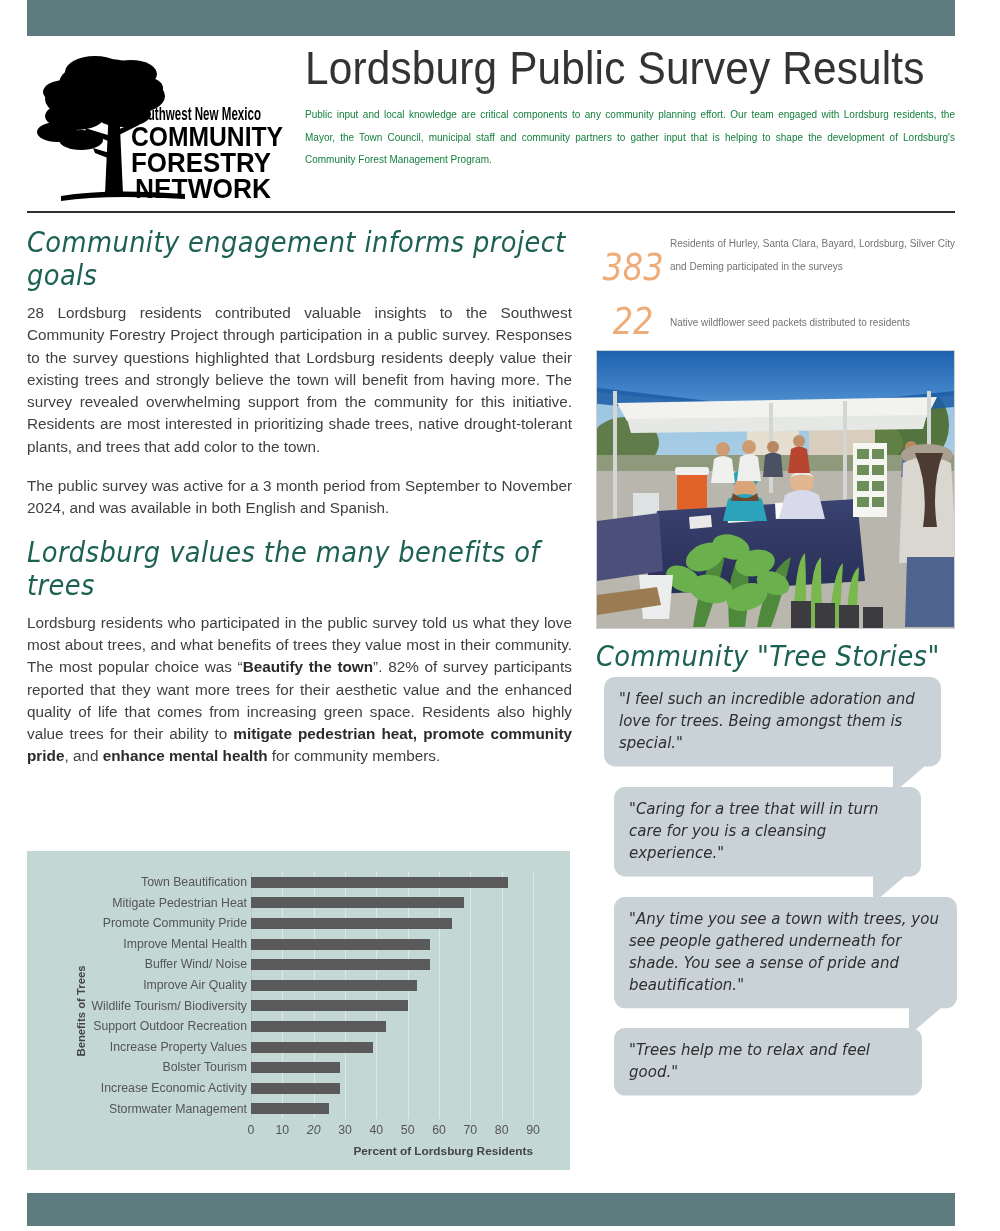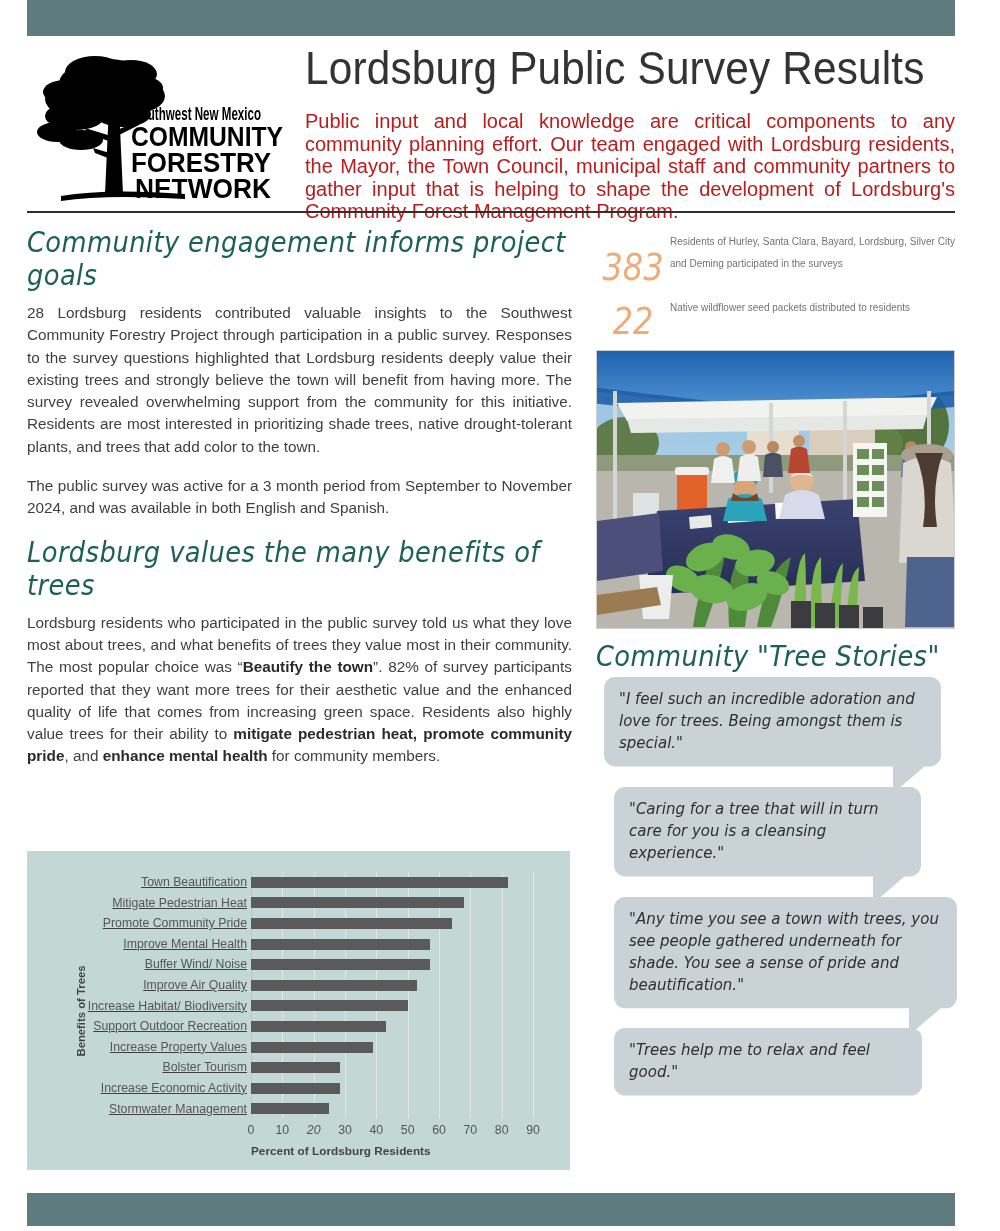--- a/index.html
+++ b/index.html
@@ -25,23 +25,22 @@
   .title{
     position:absolute;left:278px;top:-2px;width:650px;
     font-size:46px;line-height:60px;color:#333333;
     font-family:"Liberation Sans", sans-serif;
     font-weight:300;letter-spacing:.2px;
     white-space:nowrap;
     transform:scaleX(0.92);transform-origin:left center;
   }
   .header-para{
     position:absolute;left:278px;top:64px;width:650px;
-    font-size:20px;line-height:22.6px;color:#b91c1c;
+    font-size:10px;line-height:22.6px;color:#15803d;
     text-align:justify;
-    margin-top:6px;
   }
   .rule{position:absolute;left:27px;top:211px;width:928px;height:0;
         border-top:2.6px solid #2f2f2f;}
 
   
   .col-left{position:absolute;left:27px;top:232px;width:545px;}
   .col-right{position:absolute;left:596px;top:228px;width:359px;}
 
   h2.script{
     font-family:"DejaVu Sans", sans-serif;
@@ -54,21 +53,21 @@
   }
   p.body{
     margin:0 0 17px 0;
     font-size:15.3px;line-height:22.3px;color:#3f3f3f;
     text-align:justify;
   }
   p.body.last{margin-bottom:0;}
   p.body b{font-weight:bold;color:#2b2b2b;}
 
   
-  .stat{display:flex;align-items:flex-start;margin-bottom:16px;}
+  .stat{display:flex;align-items:flex-end;margin-bottom:16px;}
   .stat-num{
     flex:0 0 74px;
     color:#eeac79;
     font-size:32px;line-height:34px;
     font-family:"DejaVu Sans", sans-serif;
     font-style:italic;font-weight:400;
     text-align:center;
     transform:scaleY(1.18);
     transform-origin:center top;
     padding-top:10px;
@@ -129,21 +128,21 @@
   .ylabel{
     position:absolute;left:8px;top:0;height:100%;
     display:flex;align-items:center;
   }
   .ylabel span{
     transform:rotate(-90deg);
     font-size:11.3px;font-weight:bold;color:#444;
     white-space:nowrap;
   }
   .cat-labels{
-    position:absolute;left:36px;top:21px;width:184px;text-decoration:underline;
+    position:absolute;left:36px;top:21px;width:184px;
   }
   .cat-labels div{
     height:20.6px;line-height:20.6px;
     font-size:12.3px;color:#555;
     text-align:right;white-space:nowrap;
   }
   .plot{
     position:absolute;left:224px;top:21px;
     width:282px;height:247px;
   }
@@ -157,21 +156,21 @@
   .bars .bar{height:11px;background:#5a5a5a;}
   .xaxis{
     position:absolute;left:224px;top:272px;width:282px;height:16px;
   }
   .xaxis span{
     position:absolute;top:0;font-size:12.3px;color:#555;
     transform:translateX(-50%);
   }
   .xtitle{
     position:absolute;left:224px;top:293px;width:282px;
-    text-align:left;font-size:11.8px;font-weight:bold;color:#444;
+    text-align:right;font-size:11.8px;font-weight:bold;color:#444;
     white-space:nowrap;
   }
 </style>
 </head>
 <body>
 
 <div class="page">
 
   <div class="bar-top"></div>
 
@@ -395,21 +394,21 @@
       <div class="ylabel">
         <span>Benefits of Trees</span>
       </div>
       <div class="cat-labels" id="cat-labels">
           <div>Town Beautification</div>
           <div>Mitigate Pedestrian Heat</div>
           <div>Promote Community Pride</div>
           <div>Improve Mental Health</div>
           <div>Buffer Wind/ Noise</div>
           <div>Improve Air Quality</div>
-          <div>Increase Habitat/ Biodiversity</div>
+          <div>Wildlife Tourism/ Biodiversity</div>
           <div>Support Outdoor Recreation</div>
           <div>Increase Property Values</div>
           <div>Bolster Tourism</div>
           <div>Increase Economic Activity</div>
           <div>Stormwater Management</div>
         </div>
       <div class="plot">
         <div class="gridlines" id="gridlines">
             <i class="zero" style="left: 0%;"></i>
             <i style="left: 11.1111%;"></i>

